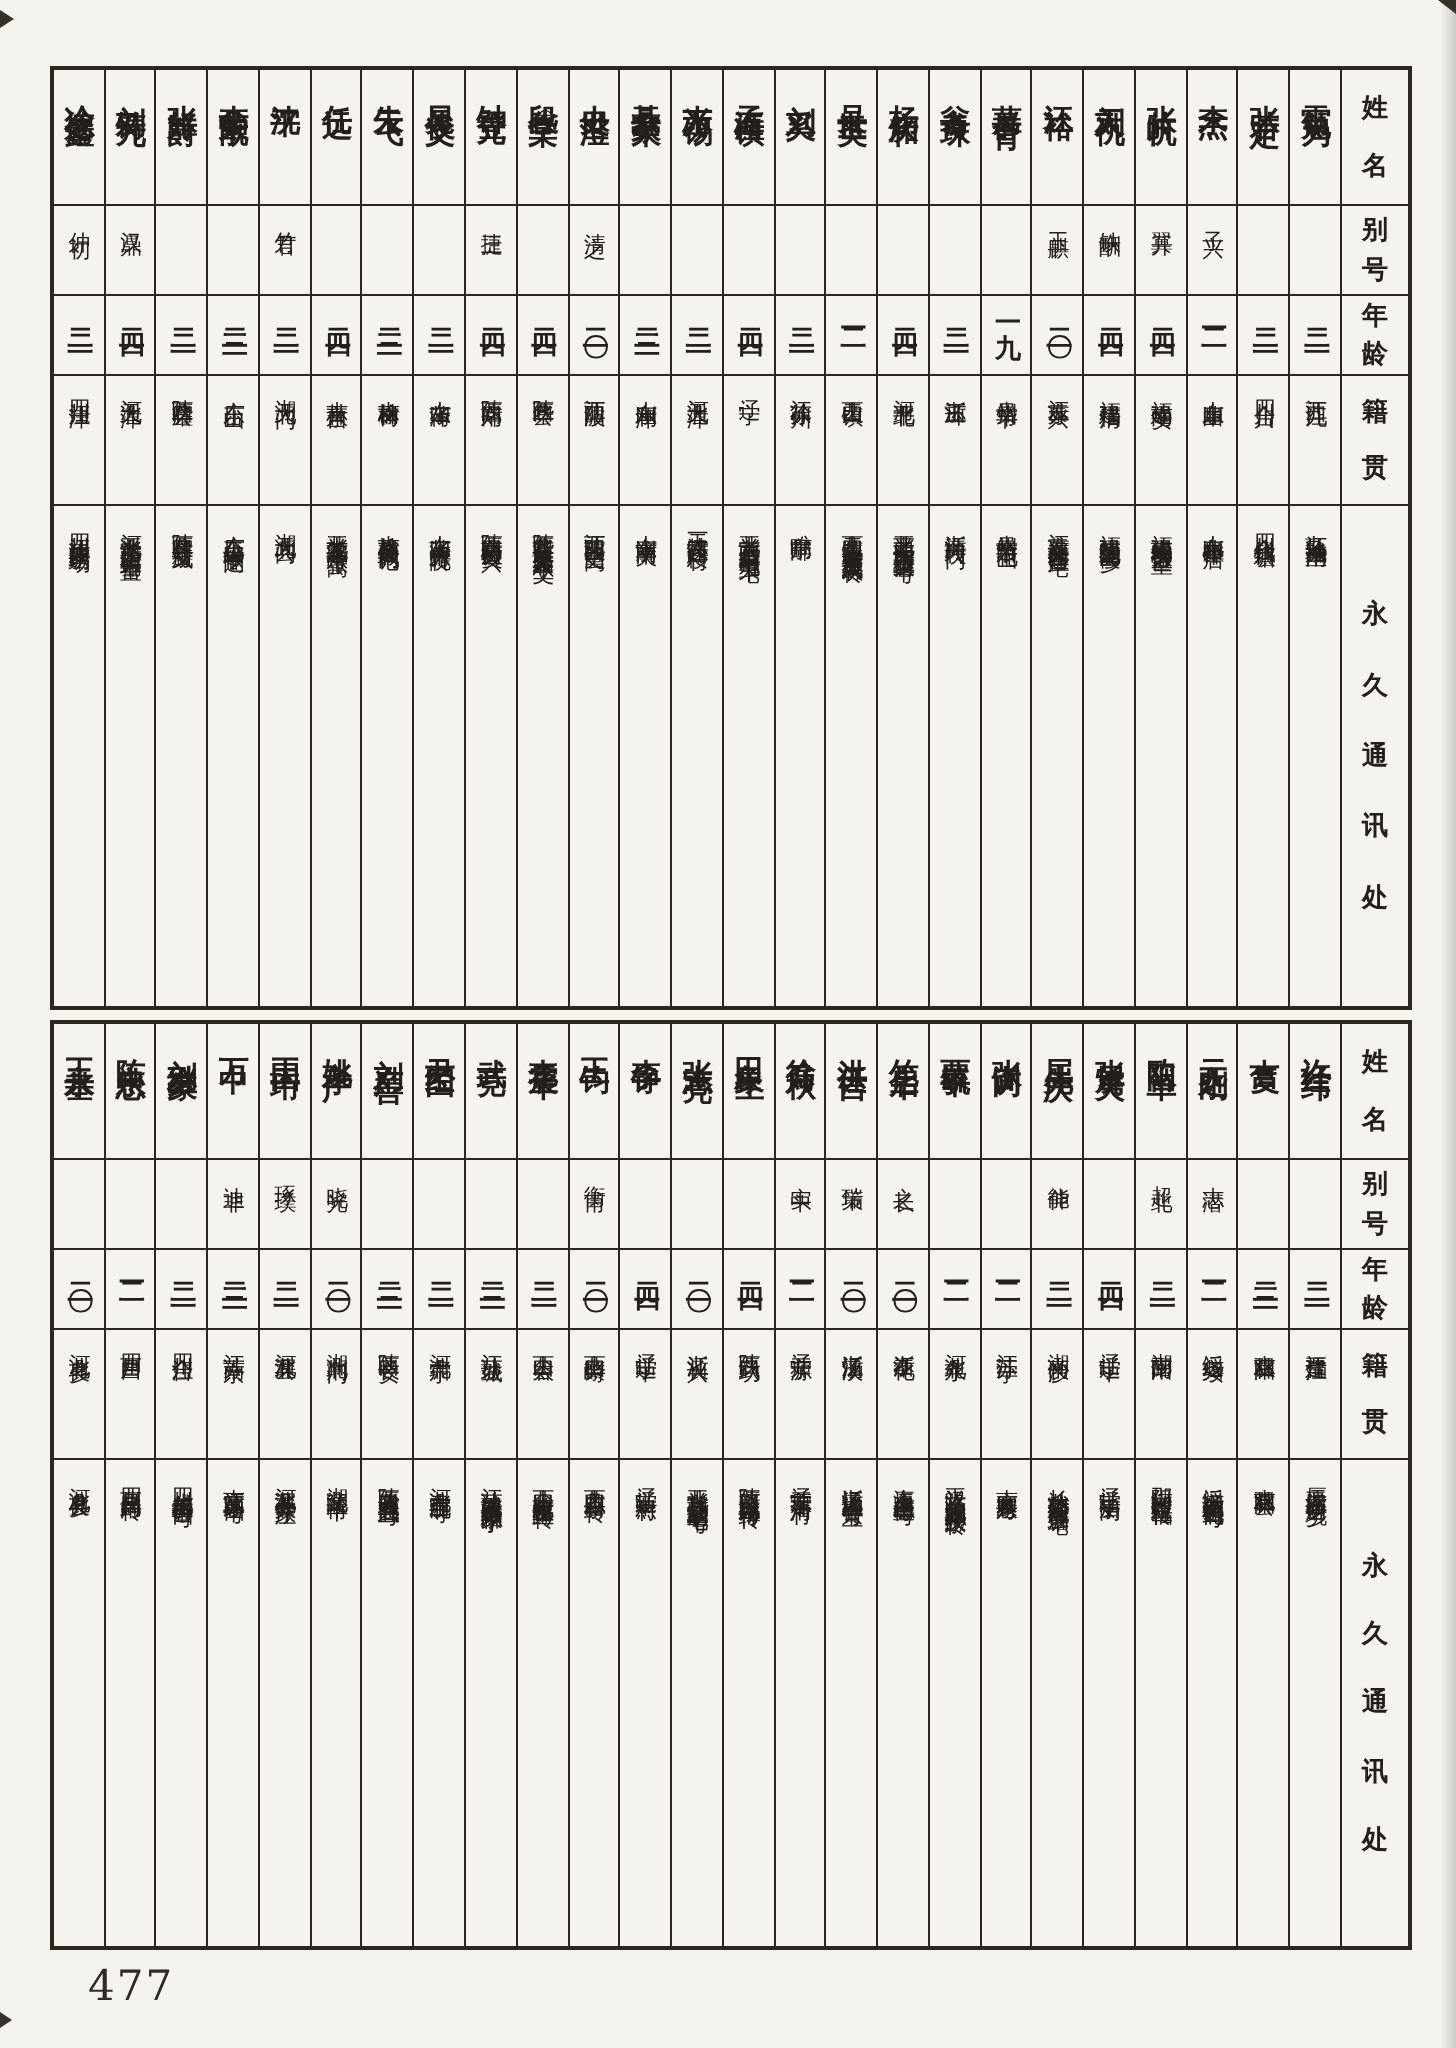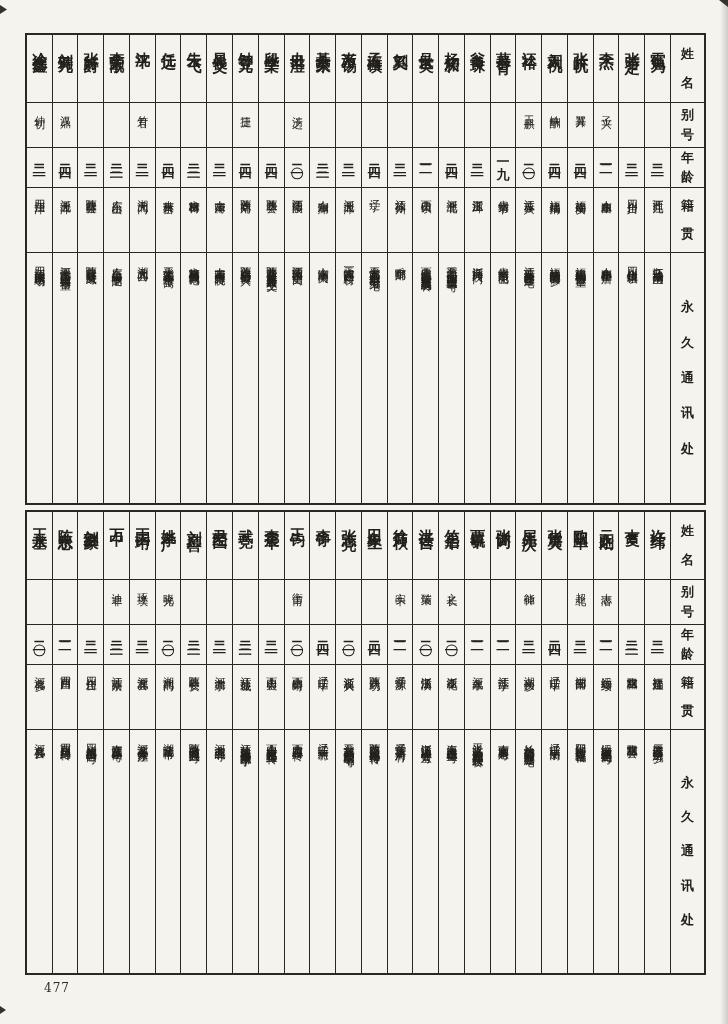--- a/index.html
+++ b/index.html
@@ -82,21 +82,21 @@
     flex-direction:column;align-items:center;
     font-weight:700;font-size:13px;
   }
   .h-cell span{display:block;}
   .h-cell.name,.h-cell.alias,.h-cell.age,.h-cell.native{justify-content:space-evenly;}
   .h-cell.address{justify-content:space-evenly;padding:28px 0;}
 
   .page-number{
     position:absolute;left:44px;top:981px;
     font-family:"DejaVu Serif",serif;
-    font-size:12px;letter-spacing:1px;color:#2e2b26;
+    font-size:21px;letter-spacing:1px;color:#2e2b26;
   }
 </style>
 </head>
 <body>
 
 <div class="page">
   <div class="right-edge"></div>
   <div class="corner tl"></div>
   <div class="corner tr"></div>
   <div class="corner bl"></div>

